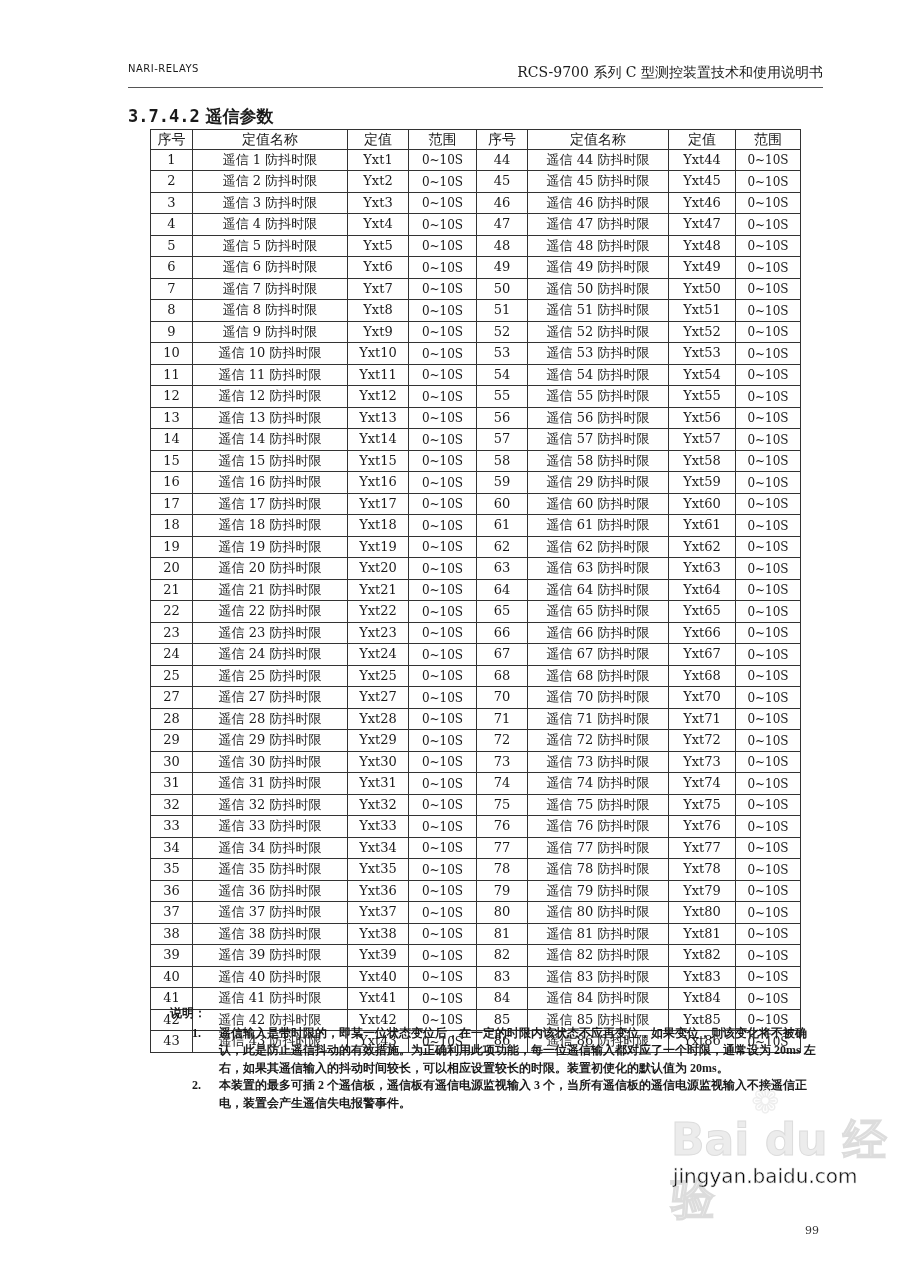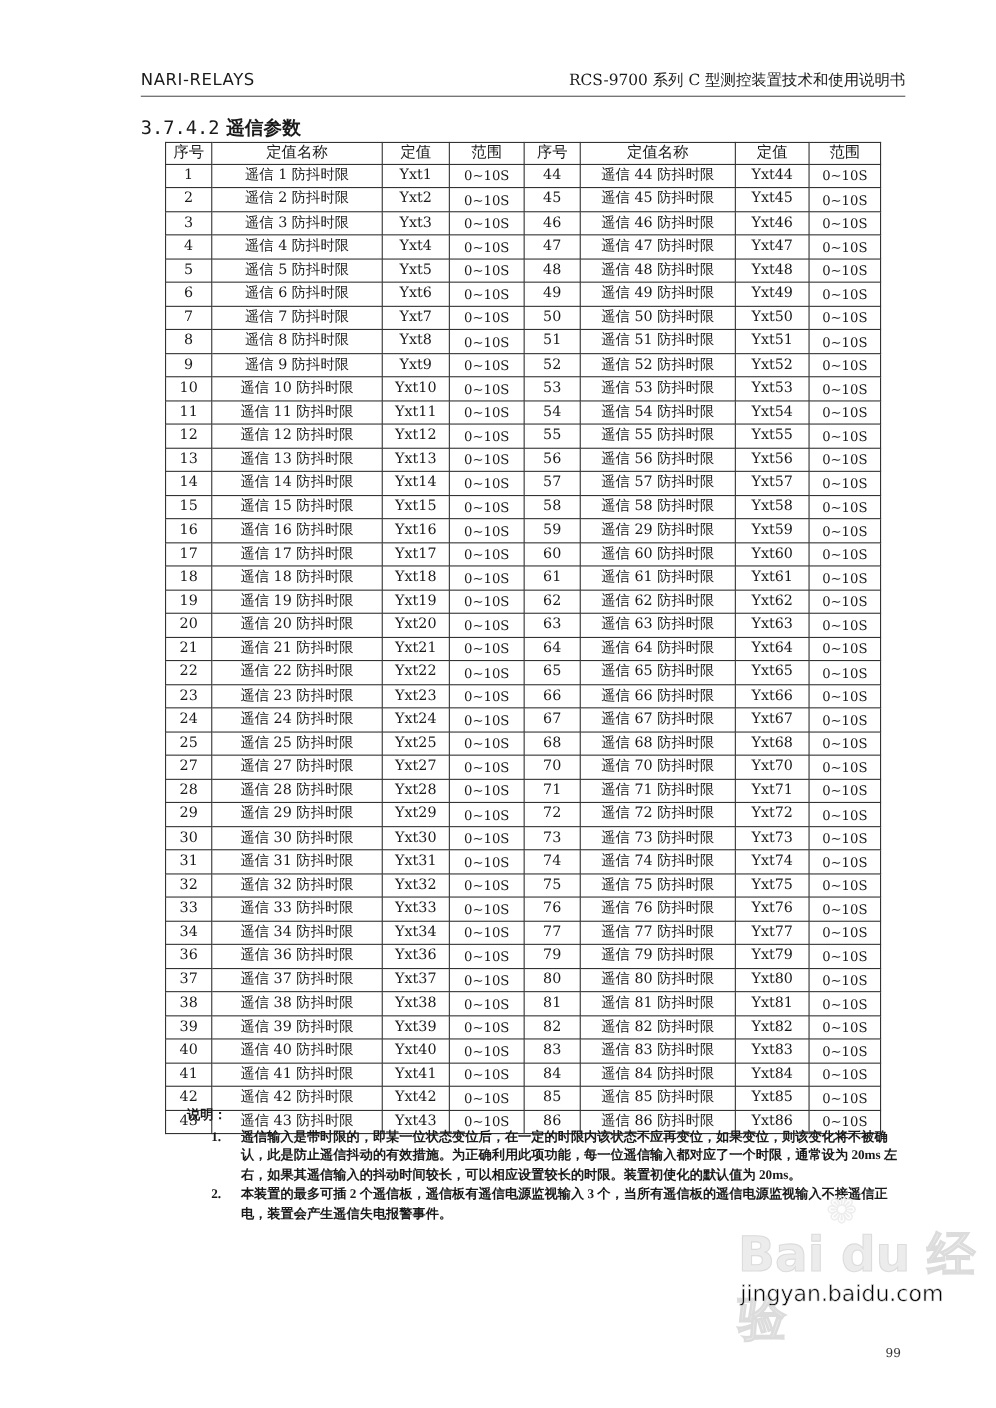--- a/index.html
+++ b/index.html
@@ -1,21 +1,21 @@
 <!DOCTYPE html>
 <html><head>
 <meta charset="utf-8">
 <style>
   html, body { margin:0; padding:0; background:#ffffff; }
   body { width:905px; height:1280px; position:relative; overflow:hidden; font-family:"DejaVu Serif", serif; color:#1a1a1a; }
-  .header-left { position:absolute; left:128px; top:63px; font-family:"DejaVu Sans", sans-serif; font-size:15px; letter-spacing:0.5px; }
+  .header-left { position:absolute; left:128px; top:63px; font-family:"DejaVu Sans", sans-serif; font-size:10px; letter-spacing:0.5px; }
   .header-right { position:absolute; right:82px; top:64px; font-family:"DejaVu Serif", serif; font-size:14px;text-align:center; }
   .header-rule { position:absolute; left:128px; right:82px; top:87px; height:0; border-top:1.5px solid #555; }
   .section-title { position:absolute; left:128px; top:105px; font-size:17px; font-weight:bold; font-family:"DejaVu Sans", sans-serif; }
-  .section-title .num { font-family:"DejaVu Sans Mono", monospace; font-weight:normal;text-align:right; }
+  .section-title .num { font-family:"DejaVu Sans Mono", monospace; font-weight:bold;text-align:right; }
   table.params { position:absolute; left:150px; top:129px; border-collapse:collapse; table-layout:fixed; width:650px; }
   table.params th, table.params td { border:1px solid #333; height:18.5px; padding:0; text-align:center; font-size:13px; font-weight:normal; line-height:18px; white-space:nowrap; overflow:hidden; }
   table.params th { font-size:14px; }
   table.params td.range { font-size:12px; padding-top:2px; line-height:17px; }
   .notes { position:absolute; left:170px; top:1005px; width:660px; font-family:Liberation Serif, serif; font-size:12px; font-weight:bold; line-height:17.5px; }
   .notes .label { margin-bottom:2px; }
   .note-item { display:flex; margin-left:22px; }
   .note-item .n { width:27px; flex:none; }
   .note-item .t { flex:1; }
   .watermark { position:absolute; left:643px; top:1076px; width:240px; height:120px; color:#e8e8e8; font-family:"DejaVu Sans", sans-serif;margin-left:28px; }
@@ -384,20 +384,30 @@
         <td>34</td>
         <td>遥信 34 防抖时限</td>
         <td>Yxt34</td>
         <td class="range">0~10S</td>
         <td>77</td>
         <td>遥信 77 防抖时限</td>
         <td>Yxt77</td>
         <td class="range">0~10S</td>
       </tr>
       <tr>
+        <td>35</td>
+        <td>遥信 35 防抖时限</td>
+        <td>Yxt35</td>
+        <td class="range">0~10S</td>
+        <td>78</td>
+        <td>遥信 78 防抖时限</td>
+        <td>Yxt78</td>
+        <td class="range">0~10S</td>
+      </tr>
+      <tr>
         <td>36</td>
         <td>遥信 36 防抖时限</td>
         <td>Yxt36</td>
         <td class="range">0~10S</td>
         <td>79</td>
         <td>遥信 79 防抖时限</td>
         <td>Yxt79</td>
         <td class="range">0~10S</td>
       </tr>
       <tr>

